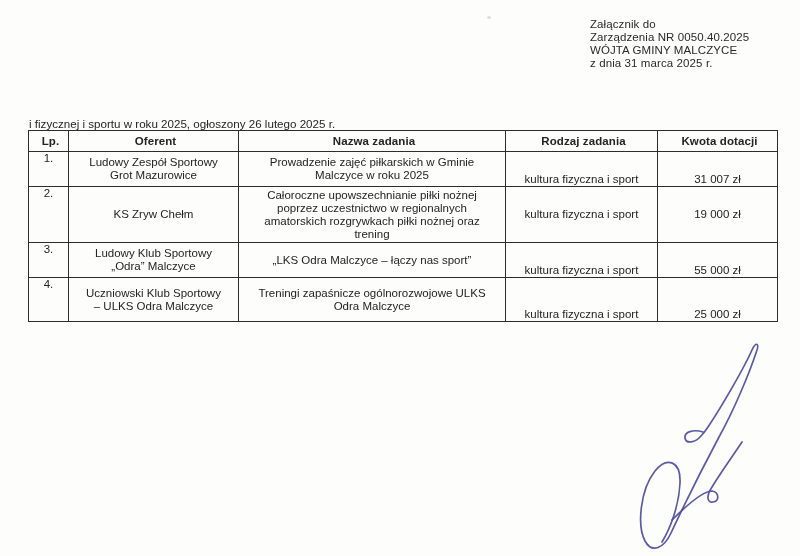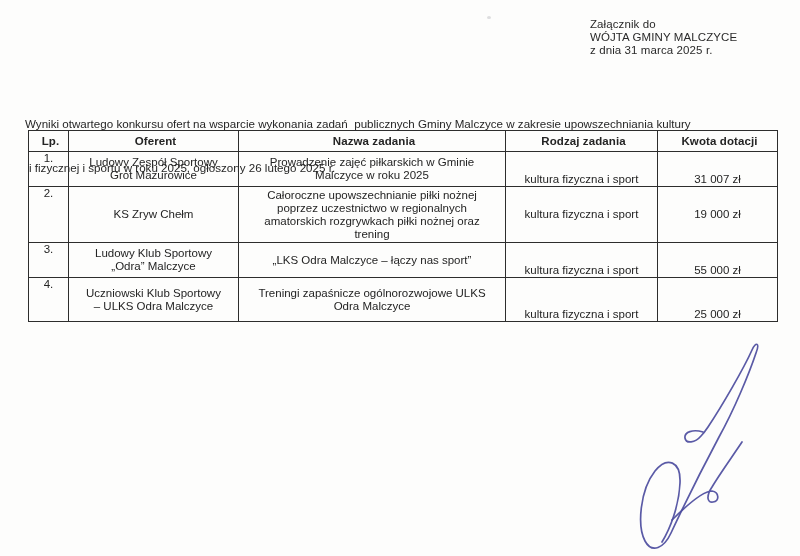--- a/index.html
+++ b/index.html
@@ -76,26 +76,26 @@
 </style>
 </head>
 <body>
 
 <div class="page">
 
   <div class="speck"></div>
 
   <div class="annex">
     <div>Załącznik do</div>
+    <div>Zarządzenia NR 0050.40.2025</div>
     <div>WÓJTA GMINY MALCZYCE</div>
     <div>z dnia 31 marca 2025 r.</div>
   </div>
 
   <div class="intro">
-    <div class="l1">Wyniki otwartego konkursu ofert na wsparcie wykonania zadań  publicznych Gminy Malczyce w zakresie upowszechniania kultury</div>
     <div class="l2">i fizycznej i sportu w roku 2025, ogłoszony 26 lutego 2025 r.</div>
   </div>
 
   <table class="results">
     <colgroup>
       <col class="c-lp">
         <col class="c-of">
         <col class="c-nz">
         <col class="c-rz">
         <col class="c-kw">

